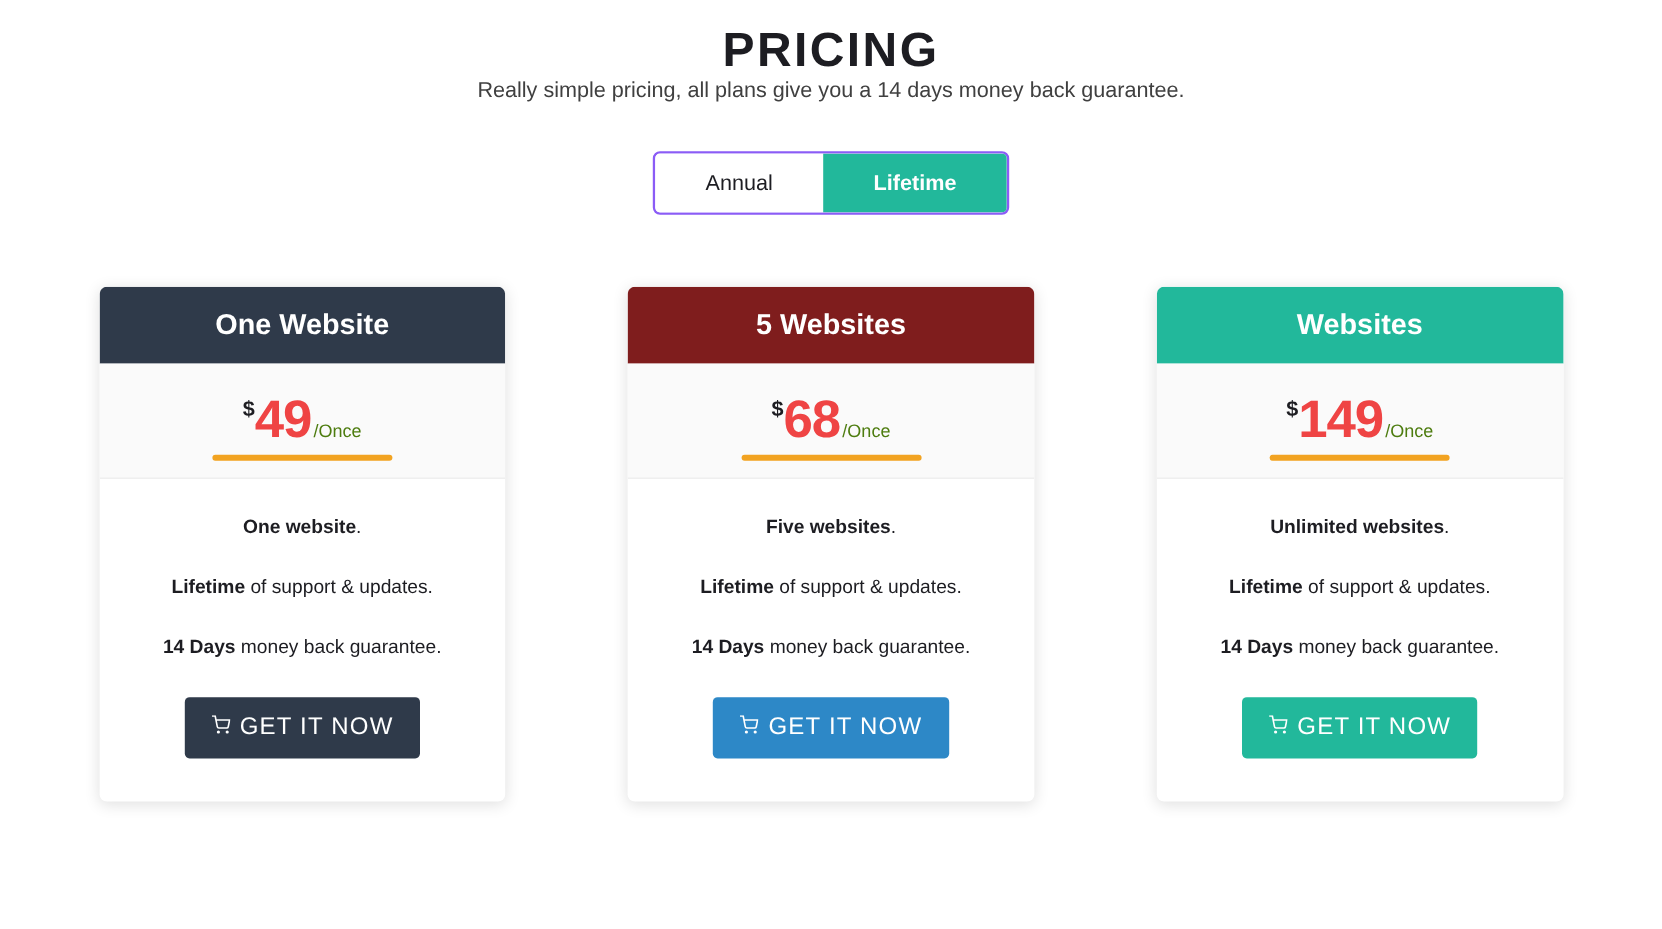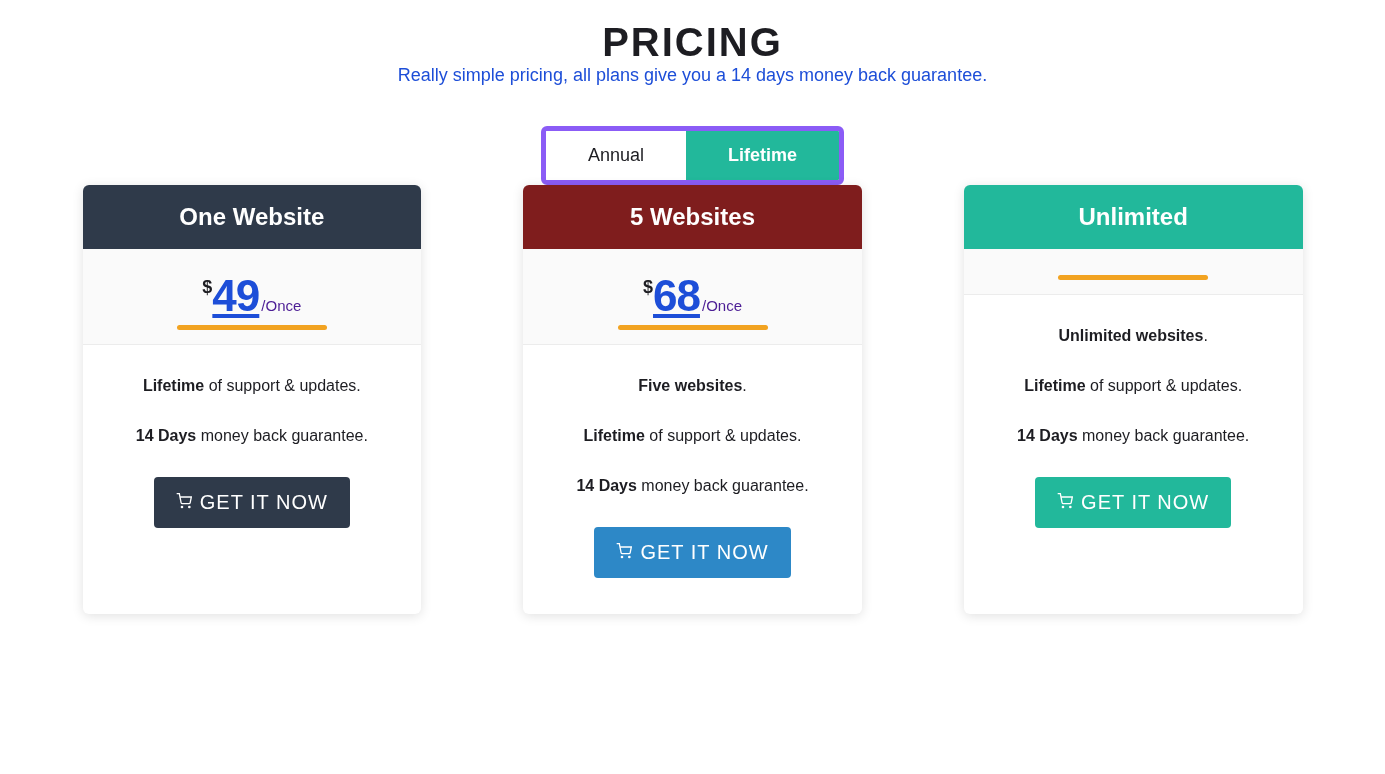--- a/index.html
+++ b/index.html
@@ -16,28 +16,29 @@
     text-align: center;
   }
   .title {
     font-size: 40px;
     font-weight: 800;
     letter-spacing: 2px;
     color: #1d1d22;
   }
   .subtitle {
     font-size: 18px;
-    color: #1d4ed8;
+    color: #404040;
     margin-bottom: 40px;
   }
   .toggle {
     display: inline-flex;
-    border: 5px solid #8b5cf6;
+    border: 2px solid #8b5cf6;
     border-radius: 6px;
     overflow: hidden;
+    margin-bottom: 60px;
     text-align: center;
   }
   .toggle-opt {
     padding: 14px 42px;
     font-size: 18px;
     font-weight: 500;
     cursor: pointer;
     background: #fff;
     color: #1d1d22;
   }
@@ -81,27 +82,26 @@
     font-size: 18px;
     font-weight: 700;
     color: #1d1d22;
     vertical-align: top;
     position: relative;
     top: 6px;
   }
   .price {
     font-size: 44px;
     font-weight: 800;
-    color: #1d4ed8;
+    color: #ef4444;
     letter-spacing: -1px;
-    text-decoration: underline;
   }
   .period {
     font-size: 15px;
-    color: #4c1d95;
+    color: #4d7c0f;
     margin-left: 2px;
   }
   .underline {
     height: 5px;
     background: #f2a321;
     border-radius: 3px;
     width: 150px;
     margin: 4px auto 0 auto;
   }
   .features {
@@ -143,21 +143,21 @@
 
   <div class="toggle" id="toggle">
       <div class="toggle-opt">Annual</div>
       <div class="toggle-opt active">Lifetime</div>
     </div>
 
   <div class="cards" id="cards">
       <div class="card">
         <div class="card-head head-dark">One Website</div>
         <div class="price-block"><div class="price-line"><span class="currency">$</span><span class="price">49</span><span class="period">/Once</span></div><div class="underline"></div></div>
-        <div class="features"><div class="feature"><b>Lifetime</b> of support &amp; updates.</div><div class="feature"><b>14 Days</b> money back guarantee.</div><button class="cta cta-dark">
+        <div class="features"><div class="feature"><b>One website</b>.</div><div class="feature"><b>Lifetime</b> of support &amp; updates.</div><div class="feature"><b>14 Days</b> money back guarantee.</div><button class="cta cta-dark">
             <span><svg class="cart-icon" viewBox="0 0 24 24">
                 <circle cx="9" cy="21" r="1"></circle>
                 <circle cx="20" cy="21" r="1"></circle>
                 <path d="M1 1h4l2.6 13.4a2 2 0 0 0 2 1.6h9.7a2 2 0 0 0 2-1.6L23 6H6"></path>
               </svg></span>
             <span>GET IT NOW</span>
           </button></div>
       </div>
       <div class="card">
         <div class="card-head head-blue">5 Websites</div>
@@ -165,22 +165,22 @@
         <div class="features"><div class="feature"><b>Five websites</b>.</div><div class="feature"><b>Lifetime</b> of support &amp; updates.</div><div class="feature"><b>14 Days</b> money back guarantee.</div><button class="cta cta-blue">
             <span><svg class="cart-icon" viewBox="0 0 24 24">
                 <circle cx="9" cy="21" r="1"></circle>
                 <circle cx="20" cy="21" r="1"></circle>
                 <path d="M1 1h4l2.6 13.4a2 2 0 0 0 2 1.6h9.7a2 2 0 0 0 2-1.6L23 6H6"></path>
               </svg></span>
             <span>GET IT NOW</span>
           </button></div>
       </div>
       <div class="card">
-        <div class="card-head head-teal">Unlimited</div>
-        <div class="price-block"><div class="underline"></div></div>
+        <div class="card-head head-teal">Websites</div>
+        <div class="price-block"><div class="price-line"><span class="currency">$</span><span class="price">149</span><span class="period">/Once</span></div><div class="underline"></div></div>
         <div class="features"><div class="feature"><b>Unlimited websites</b>.</div><div class="feature"><b>Lifetime</b> of support &amp; updates.</div><div class="feature"><b>14 Days</b> money back guarantee.</div><button class="cta cta-teal">
             <span><svg class="cart-icon" viewBox="0 0 24 24">
                 <circle cx="9" cy="21" r="1"></circle>
                 <circle cx="20" cy="21" r="1"></circle>
                 <path d="M1 1h4l2.6 13.4a2 2 0 0 0 2 1.6h9.7a2 2 0 0 0 2-1.6L23 6H6"></path>
               </svg></span>
             <span>GET IT NOW</span>
           </button></div>
       </div>
     </div>

